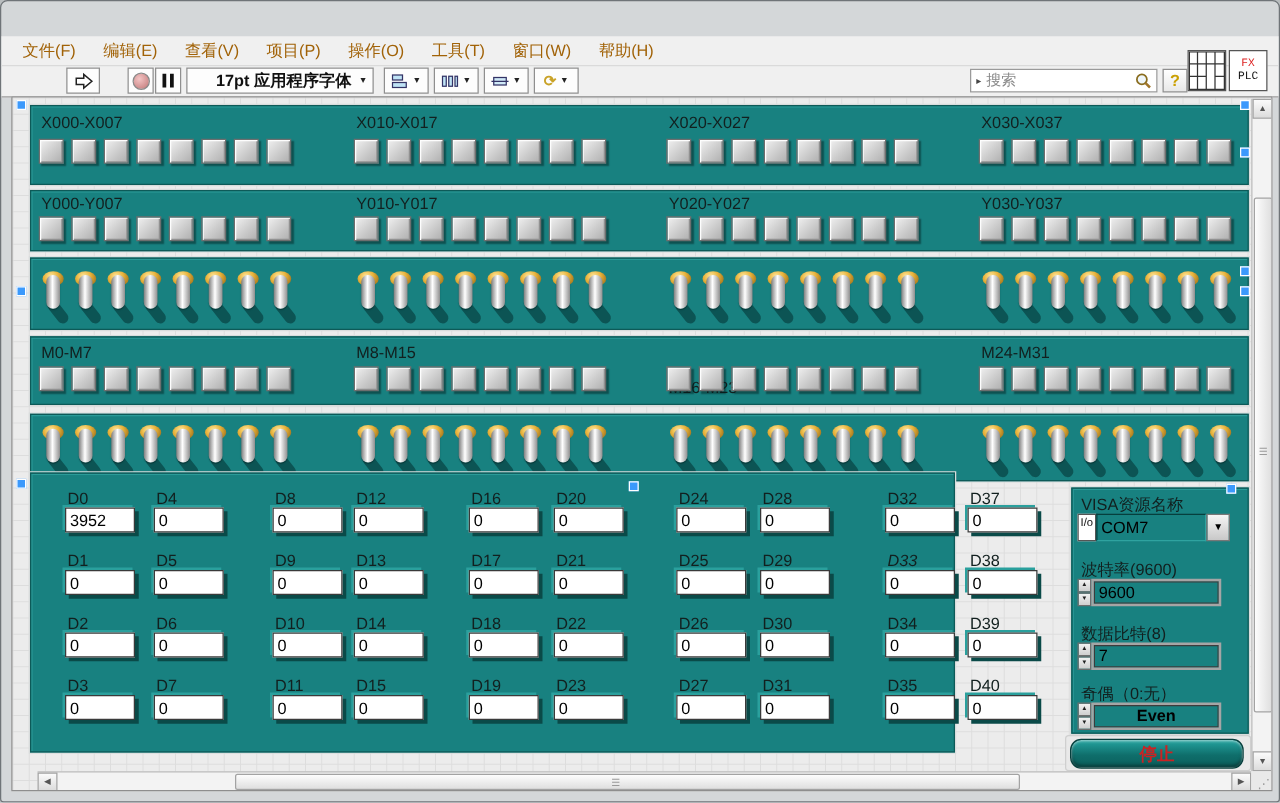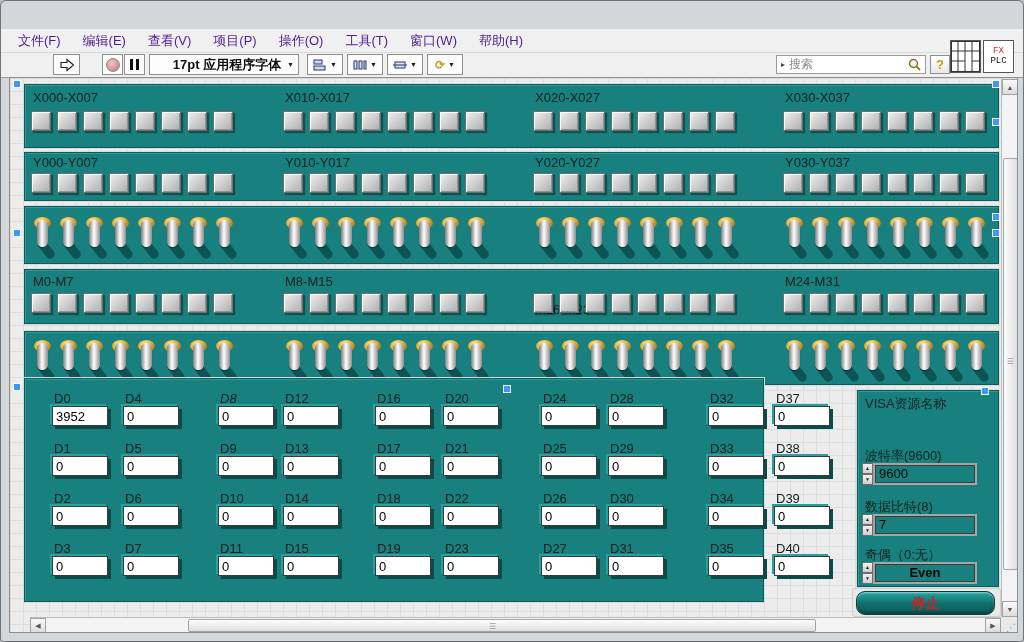--- a/index.html
+++ b/index.html
@@ -9,21 +9,21 @@
   #titlebar{position:absolute;left:0;top:0;width:100%;height:28px;
     background:linear-gradient(#f7f9fa,#e2e6e9 55%,#ccd1d5);border-bottom:1px solid #a9aeb3;}
   .title-icon{position:absolute;left:9px;top:6px;width:16px;height:16px;border:1px solid #333;
     background:linear-gradient(#ffd948 45%,#c8c8c8 46%);box-sizing:border-box;}
   .title-icon i{position:absolute;left:2px;top:7px;width:6px;height:5px;background:#c23;display:block;}
   #title-text{position:absolute;left:32px;top:6px;font-size:13px;color:#111;}
   .winbtn{position:absolute;top:4px;height:17px;border:1px solid #8a9096;border-radius:3px;
     background:linear-gradient(#fcfdfd,#dadee1);text-align:center;line-height:15px;font-size:10px;color:#333;box-sizing:border-box;}
   #btn-close{background:linear-gradient(#eeb2a2,#cd5f45 60%,#b03c24);color:#fff;border-color:#7e372a;font-weight:bold;}
   #menubar{position:absolute;left:0;top:28px;width:100%;height:24px;background:#f0f0f0;border-bottom:1px solid #dadada;display:flex;align-items:center;padding-left:6px;box-sizing:border-box;}
-  .menu-item{font-size:13px;color:#4c1d95;padding:3px 11px;}
+  .menu-item{font-size:13px;color:#a16207;padding:3px 11px;}
   #toolbar{position:absolute;left:0;top:52px;width:100%;height:24px;background:#f0f0f0;border-bottom:1px solid #9c9c9c;}
   .tbtn{position:absolute;top:1px;height:21px;background:#fdfdfd;border:1px solid #8f8f8f;box-sizing:border-box;
     display:flex;align-items:center;justify-content:center;font-size:11px;}
   .ddarrow{font-size:7px;color:#222;margin-left:3px;}
   #font-box{justify-content:center;padding-left:6px;font-size:13px;color:#111;font-weight:bold;}
   #font-box .ddarrow{position:absolute;right:4px;}
   #search-box{position:absolute;top:2px;height:19px;background:#fff;border:1px solid #9a9a9a;box-sizing:border-box;
     display:flex;align-items:center;font-size:12px;color:#8a8a8a;padding:0 4px;}
   #help-btn{font-weight:bold;color:#caa002;font-size:13px;background:linear-gradient(#fff,#e8e8e8);}
   .vi-iconbox{position:absolute;top:39px;height:33px;background:#fff;border:1px solid #555;box-sizing:border-box;}
@@ -165,20 +165,25 @@
   </div>
   <div class="vi-iconbox" id="fxplc" style="left:982px;width:31px;">
     <span class="fx">FX</span>
     <span class="plc">PLC</span>
   </div>
 
   <div id="content">
 
     <div class="panel" style="left:847px;top:312px;width:142px;height:197px;">
       <div class="vlabel" style="left:7px;top:4px;">VISA资源名称</div>
+      <div class="combo" style="left:4px;top:20px;">
+        <span class="io-glyph">I/o</span>
+        <span class="combo-field">COM7</span>
+        <span class="combo-btn">▼</span>
+      </div>
       <div class="vlabel" style="left:7px;top:56px;">波特率(9600)</div>
       <div class="spin-row" style="left:4px;top:72px;">
         <span class="spin-btns">
             <span>▲</span>
             <span>▼</span>
           </span>
         <span class="spin-field">9600</span>
       </div>
       <div class="vlabel" style="left:7px;top:107px;">数据比特(8)</div>
       <div class="spin-row" style="left:4px;top:123px;">
@@ -664,21 +669,21 @@
         <div class="dlabel" style="left: 29px; top: 162px;">D3</div>
         <div class="dfield" style="left: 27px; top: 177px;">0</div>
         <div class="dlabel" style="left: 100px; top: 12px;">D4</div>
         <div class="dfield" style="left: 98px; top: 27px;">0</div>
         <div class="dlabel" style="left: 100px; top: 62px;">D5</div>
         <div class="dfield" style="left: 98px; top: 77px;">0</div>
         <div class="dlabel" style="left: 100px; top: 112px;">D6</div>
         <div class="dfield" style="left: 98px; top: 127px;">0</div>
         <div class="dlabel" style="left: 100px; top: 162px;">D7</div>
         <div class="dfield" style="left: 98px; top: 177px;">0</div>
-        <div class="dlabel" style="left: 195px; top: 12px; font-style: italic;">D8</div>
+        <div class="dlabel" style="left: 195px; top: 12px;">D8</div>
         <div class="dfield" style="left: 193px; top: 27px;">0</div>
         <div class="dlabel" style="left: 195px; top: 62px;">D9</div>
         <div class="dfield" style="left: 193px; top: 77px;">0</div>
         <div class="dlabel" style="left: 195px; top: 112px;">D10</div>
         <div class="dfield" style="left: 193px; top: 127px;">0</div>
         <div class="dlabel" style="left: 195px; top: 162px;">D11</div>
         <div class="dfield" style="left: 193px; top: 177px;">0</div>
         <div class="dlabel" style="left: 260px; top: 12px;">D12</div>
         <div class="dfield" style="left: 258px; top: 27px;">0</div>
         <div class="dlabel" style="left: 260px; top: 62px;">D13</div>
@@ -714,21 +719,21 @@
         <div class="dlabel" style="left: 585px; top: 12px;">D28</div>
         <div class="dfield" style="left: 583px; top: 27px;">0</div>
         <div class="dlabel" style="left: 585px; top: 62px;">D29</div>
         <div class="dfield" style="left: 583px; top: 77px;">0</div>
         <div class="dlabel" style="left: 585px; top: 112px; text-decoration: underline;">D30</div>
         <div class="dfield" style="left: 583px; top: 127px;">0</div>
         <div class="dlabel" style="left: 585px; top: 162px;">D31</div>
         <div class="dfield" style="left: 583px; top: 177px;">0</div>
         <div class="dlabel" style="left: 685px; top: 12px;">D32</div>
         <div class="dfield" style="left: 683px; top: 27px;">0</div>
-        <div class="dlabel" style="left: 685px; top: 62px;">D33</div>
+        <div class="dlabel" style="left: 685px; top: 62px; font-style: italic;">D33</div>
         <div class="dfield" style="left: 683px; top: 77px;">0</div>
         <div class="dlabel" style="left: 685px; top: 112px;">D34</div>
         <div class="dfield" style="left: 683px; top: 127px;">0</div>
         <div class="dlabel" style="left: 685px; top: 162px;">D35</div>
         <div class="dfield" style="left: 683px; top: 177px;">0</div>
         <div class="dlabel" style="left: 751px; top: 12px;">D37</div>
         <div class="dfield" style="left: 749px; top: 27px;">0</div>
         <div class="dlabel" style="left: 751px; top: 62px;">D38</div>
         <div class="dfield" style="left: 749px; top: 77px;">0</div>
         <div class="dlabel" style="left: 751px; top: 112px;">D39</div>

